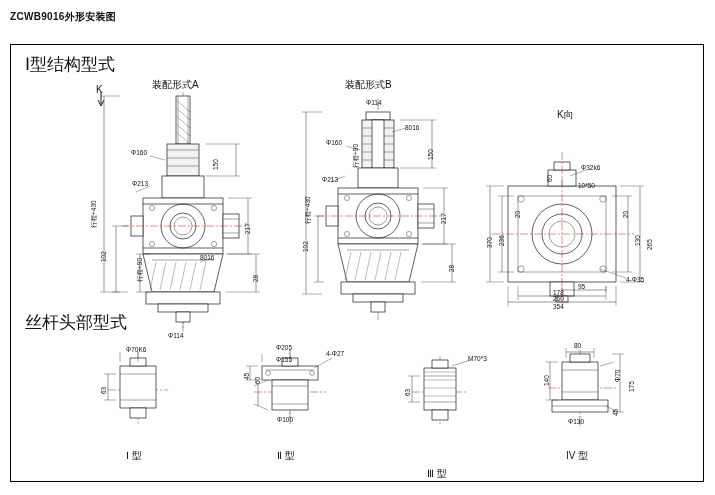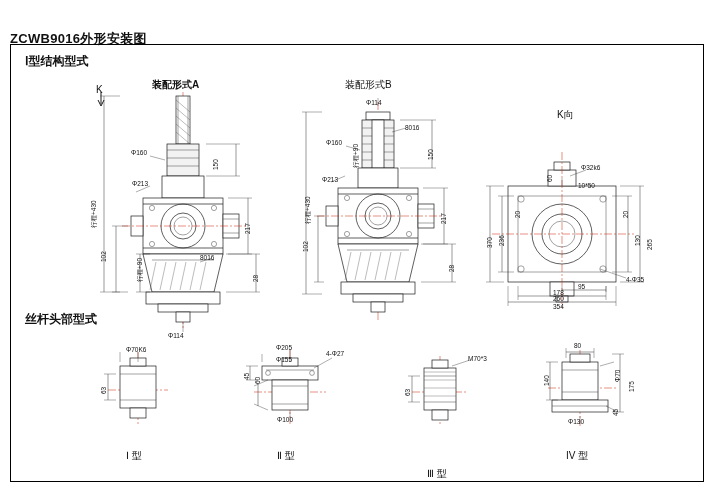--- a/index.html
+++ b/index.html
@@ -4,28 +4,28 @@
 <style>
   html,body{margin:0;padding:0;}
   body{
     width:715px;height:495px;background:#ffffff;
     font-family:"Liberation Sans", sans-serif;
     color:#111;
     position:relative;overflow:hidden;
   }
   .page-title{
     position:absolute;left:10px;top:10px;
-    font-size:13px;font-weight:bold;letter-spacing:.3px;margin-top:20px;
+    font-size:10px;font-weight:bold;letter-spacing:.3px;
   }
   .panel{
     position:absolute;left:10px;top:44px;width:694px;height:438px;
     border:1px solid #000;box-sizing:border-box;
   }
   .section-label{
-    position:absolute;font-size:12px;font-weight:bold;background:#fff;padding:0 3px;
+    position:absolute;font-size:17px;font-weight:normal;background:#fff;padding:0 3px;
   }
   #sec1{left:22px;top:53px;}
   #sec2{left:22px;top:311px;}
   .cap{
     position:absolute;font-size:10px;color:#111;white-space:nowrap;
   }
   .dim{
     position:absolute;font-size:6.5px;color:#111;white-space:nowrap;
     font-family:"Liberation Sans", sans-serif;
   }
@@ -50,21 +50,21 @@
 </head>
 <body>
 
 <div class="page-title">ZCWB9016外形安装图</div>
 
 <div class="panel"></div>
 
 <div class="section-label" id="sec1">Ⅰ型结构型式</div>
 <div class="section-label" id="sec2">丝杆头部型式</div>
 
-<div class="cap" style="left:152px;top:78px;font-weight:bold;">装配形式A</div>
+<div class="cap" style="left:152px;top:78px;">装配形式A</div>
 <div class="cap" style="left:345px;top:78px;">装配形式B</div>
 <div class="cap" style="left:557px;top:108px;">K向</div>
 
 <div class="cap" style="left:96px;top:84px;font-size:10px;">K</div>
 
 <svg width="715" height="495" viewBox="0 0 715 495">
 
   <g>
 
     <path class="ln2" d="M101,92 L101,104"></path>

